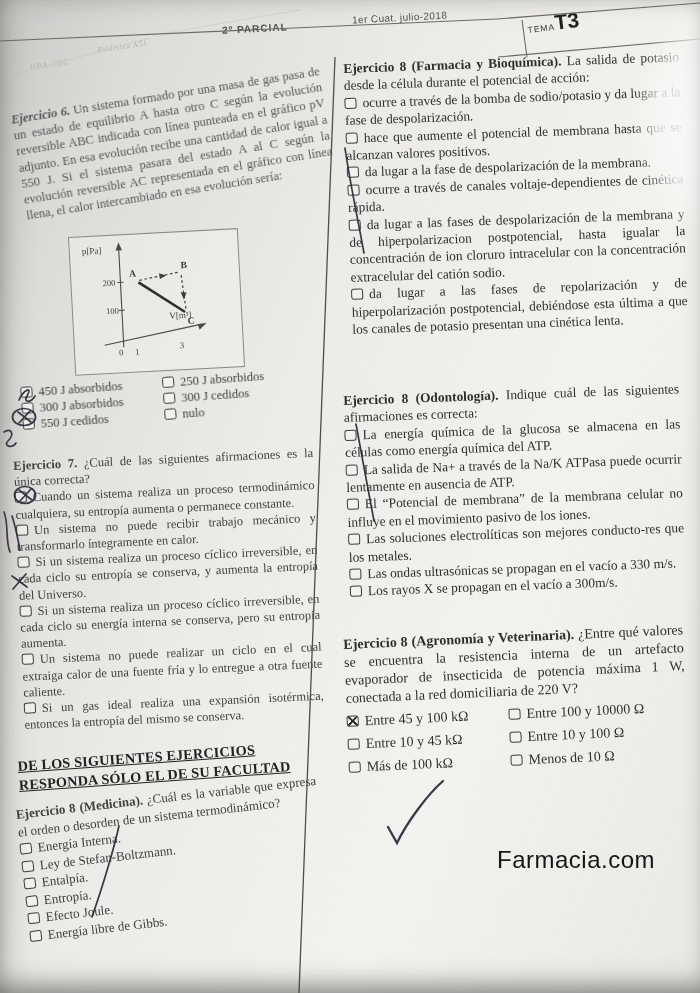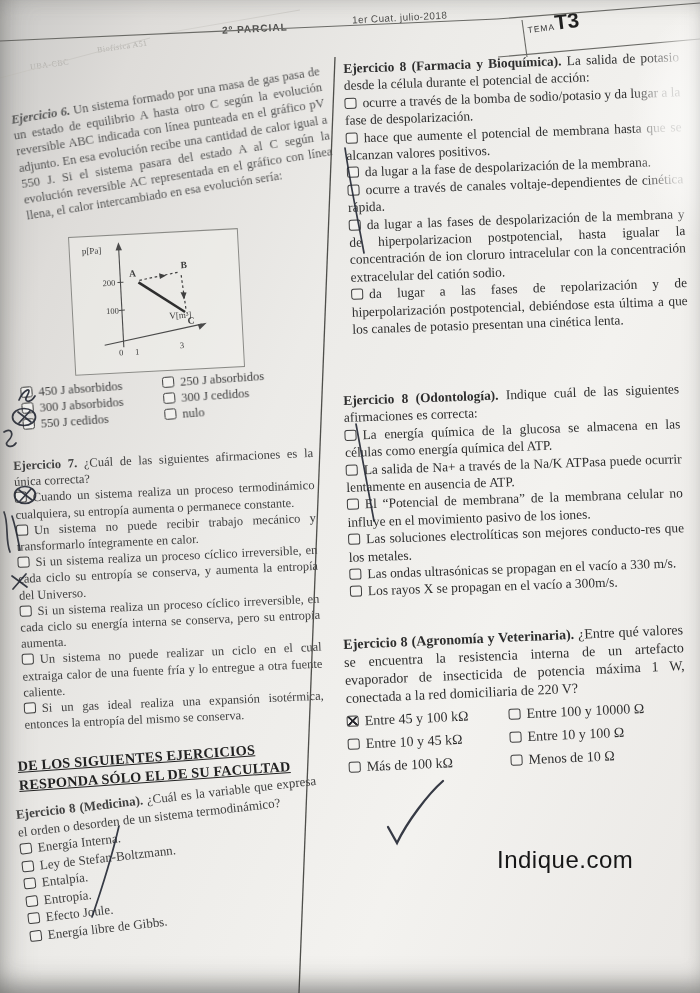--- a/index.html
+++ b/index.html
@@ -164,21 +164,21 @@
       <div class="opt" style="line-height:23px;"><span class="cb"></span><span>Más de 100 kΩ</span></div>
     </div>
     <div style="width:178px;">
       <div class="opt" style="line-height:23px;"><span class="cb"></span><span>Entre 100 y 10000 Ω</span></div>
       <div class="opt" style="line-height:23px;"><span class="cb"></span><span>Entre 10 y 100 Ω</span></div>
       <div class="opt" style="line-height:23px;"><span class="cb"></span><span>Menos de 10 Ω</span></div>
     </div>
   </div>
 </div>
 
-<div class="abs wm" style="left:497px;top:846px;">Indique.com</div>
+<div class="abs wm" style="left:497px;top:846px;">Farmacia.com</div>
 
 <svg class="abs" style="left:0;top:0;pointer-events:none;" width="700" height="993" viewBox="0 0 700 993">
 
   <path d="M0,78 L150,38" stroke="#cbc9c5" stroke-width="1" fill="none"></path>
   <path d="M160,34 L300,10" stroke="#d3d1cd" stroke-width="1" fill="none"></path>
 
   <path d="M0,41 L497,19" stroke="#6a6a66" stroke-width="1.1" fill="none"></path>
   <path d="M497,19 L700,3" stroke="#6a6a66" stroke-width="1.1" fill="none"></path>
   <path d="M498,57 L700,39" stroke="#6a6a66" stroke-width="1.1" fill="none"></path>
   <path d="M522,20 L527,57" stroke="#6a6a66" stroke-width="1.1" fill="none"></path>

